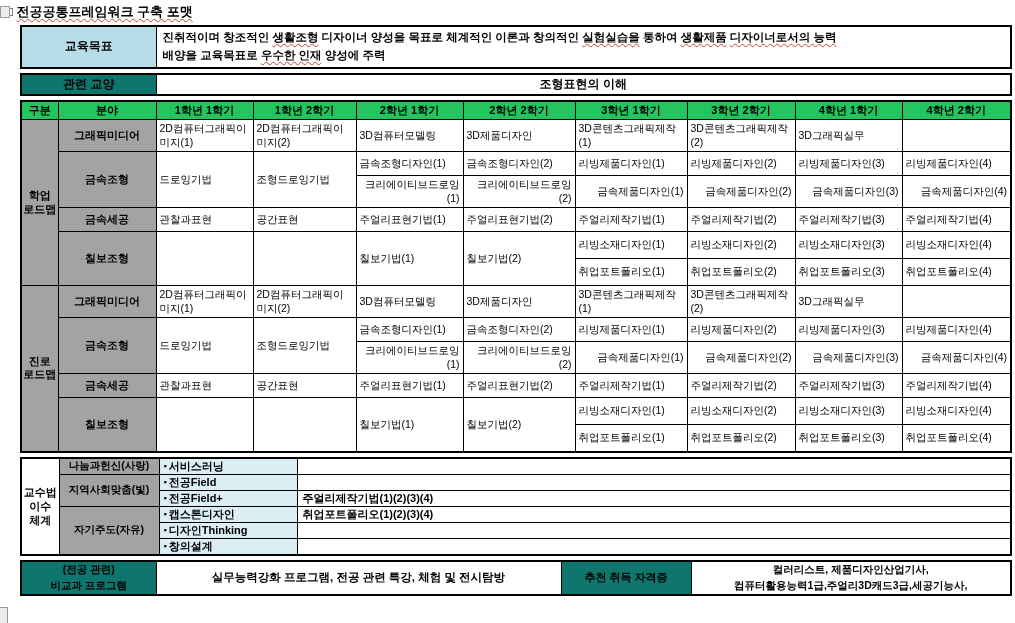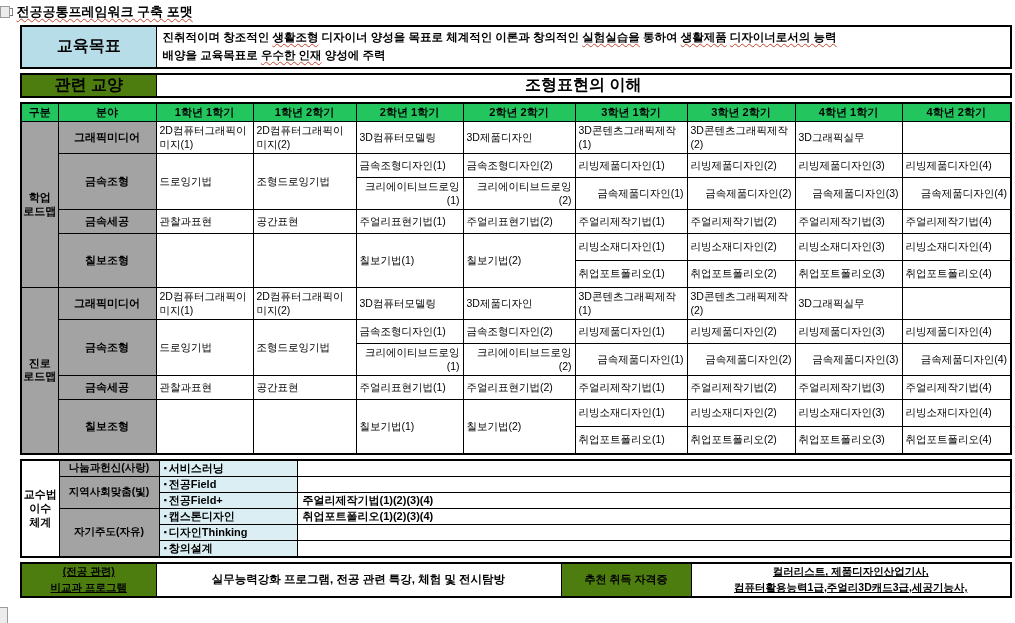--- a/index.html
+++ b/index.html
@@ -16,41 +16,41 @@
     text-decoration-style:wavy;
     text-decoration-color:#c8442e;
     text-decoration-thickness:1px;
     text-underline-offset:2px;
   }
   table{border-collapse:collapse;table-layout:fixed;width:990px;margin-left:20px;margin-bottom:4px;border:2px solid #000;}
   td{border:1px solid #000;padding:0 3px;vertical-align:middle;font-size:11px;overflow:hidden;}
   .b{font-weight:bold;}
   .c{text-align:center;}
   .blue{background:#b7dee8;}
-  .green{background:#4d7c0f;}
+  .green{background:#0f766e;}
   .gray{background:#22c55e;}
   .lgray{background:#a3a3a3;}
   .mblue{background:#daeef3;}
   .goal{font-size:11.5px;font-weight:bold;line-height:1.55;padding:2px 6px;}
-  .cred{font-size:16px;}
+  .cred{font-size:12px;}
   .num{font-family:"Liberation Serif","DejaVu Serif",serif;font-size:13px;}
   .cell{font-size:10.5px;line-height:1.3;word-break:break-all;padding:1px 3px;font-weight:normal;vertical-align:middle;}
   .field{font-size:11px;word-break:keep-all;}
   .sec{padding:0 1px;word-break:keep-all;line-height:1.25;}
   .h-hdr{height:19px;}
   .h-a{height:32px;}
   .h-b{height:24px;}
   .h-c{height:32px;text-align:right;}
   .h-e{height:27px;}
   .h-t{height:16px;}
   .method{padding-left:4px;}
   .method .blt{font-size:9px;margin-right:2px;position:relative;top:-1px;}
   .grp{font-size:10.5px;word-break:keep-all;}
   .note{padding-left:5px;font-size:11px;}
-  .two{font-size:10.5px;line-height:1.45;text-decoration:underline;}
+  .two{font-size:10.5px;line-height:1.45;}
   .lbl3{line-height:1.3;margin-top:12px;}
   .edge{position:absolute;background:#ececec;border:1px solid #9b9b9b;}
   .edge.tl{left:0;top:6px;width:8px;height:10px;}
   .edge.bl{left:0;bottom:0;width:7px;height:15px;border-bottom:none;border-left:none;}
 </style>
 </head>
 <body>
 
 <div class="edge tl"></div>
 <div class="edge bl"></div>

